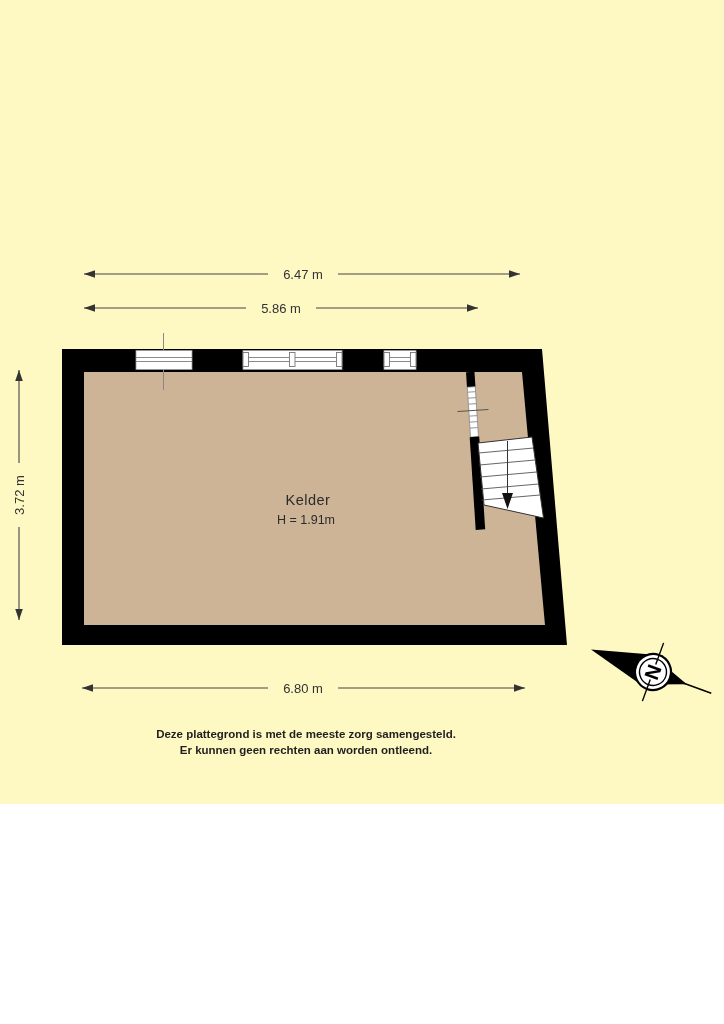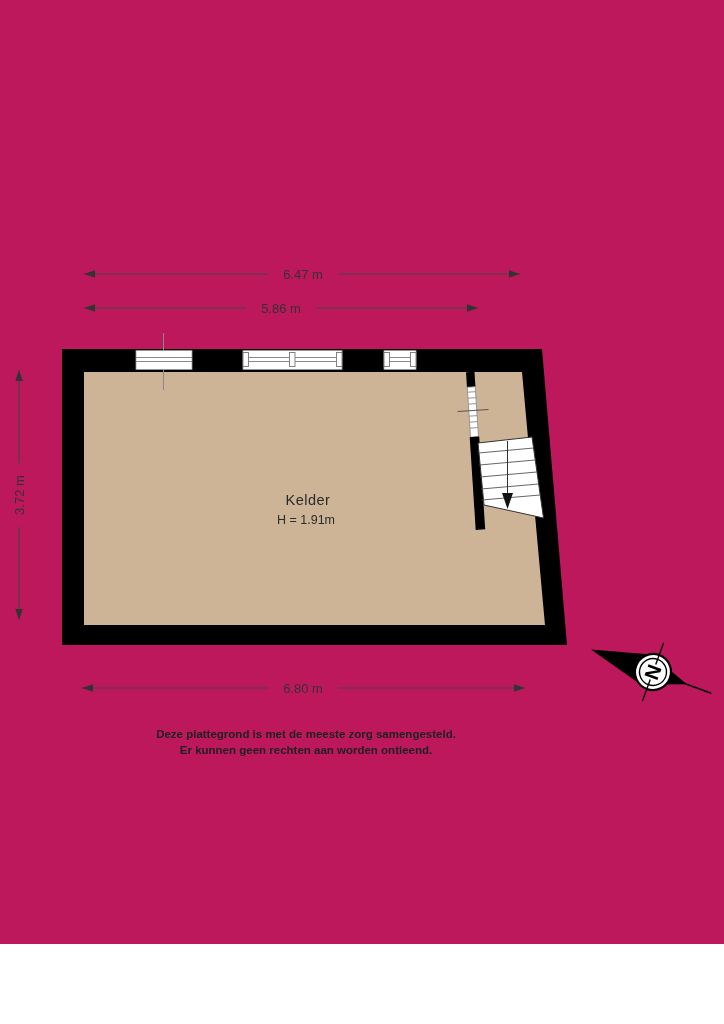--- a/index.html
+++ b/index.html
@@ -3,22 +3,22 @@
 <meta charset="utf-8">
 <style>
   html, body {
     margin: 0;
     padding: 0;
     background: #ffffff;
   }
   .page {
     position: relative;
     width: 724px;
-    height: 944px;
-    background: #be185d;
+    height: 804px;
+    background: #fef9c3;
     font-family: "Liberation Sans", sans-serif;
     overflow: hidden;
   }
   svg { display: block; }
   .dim-text {
     font-size: 13px;
     fill: #333333;
     font-family: "Liberation Sans", sans-serif;
   }
   .room-name {

